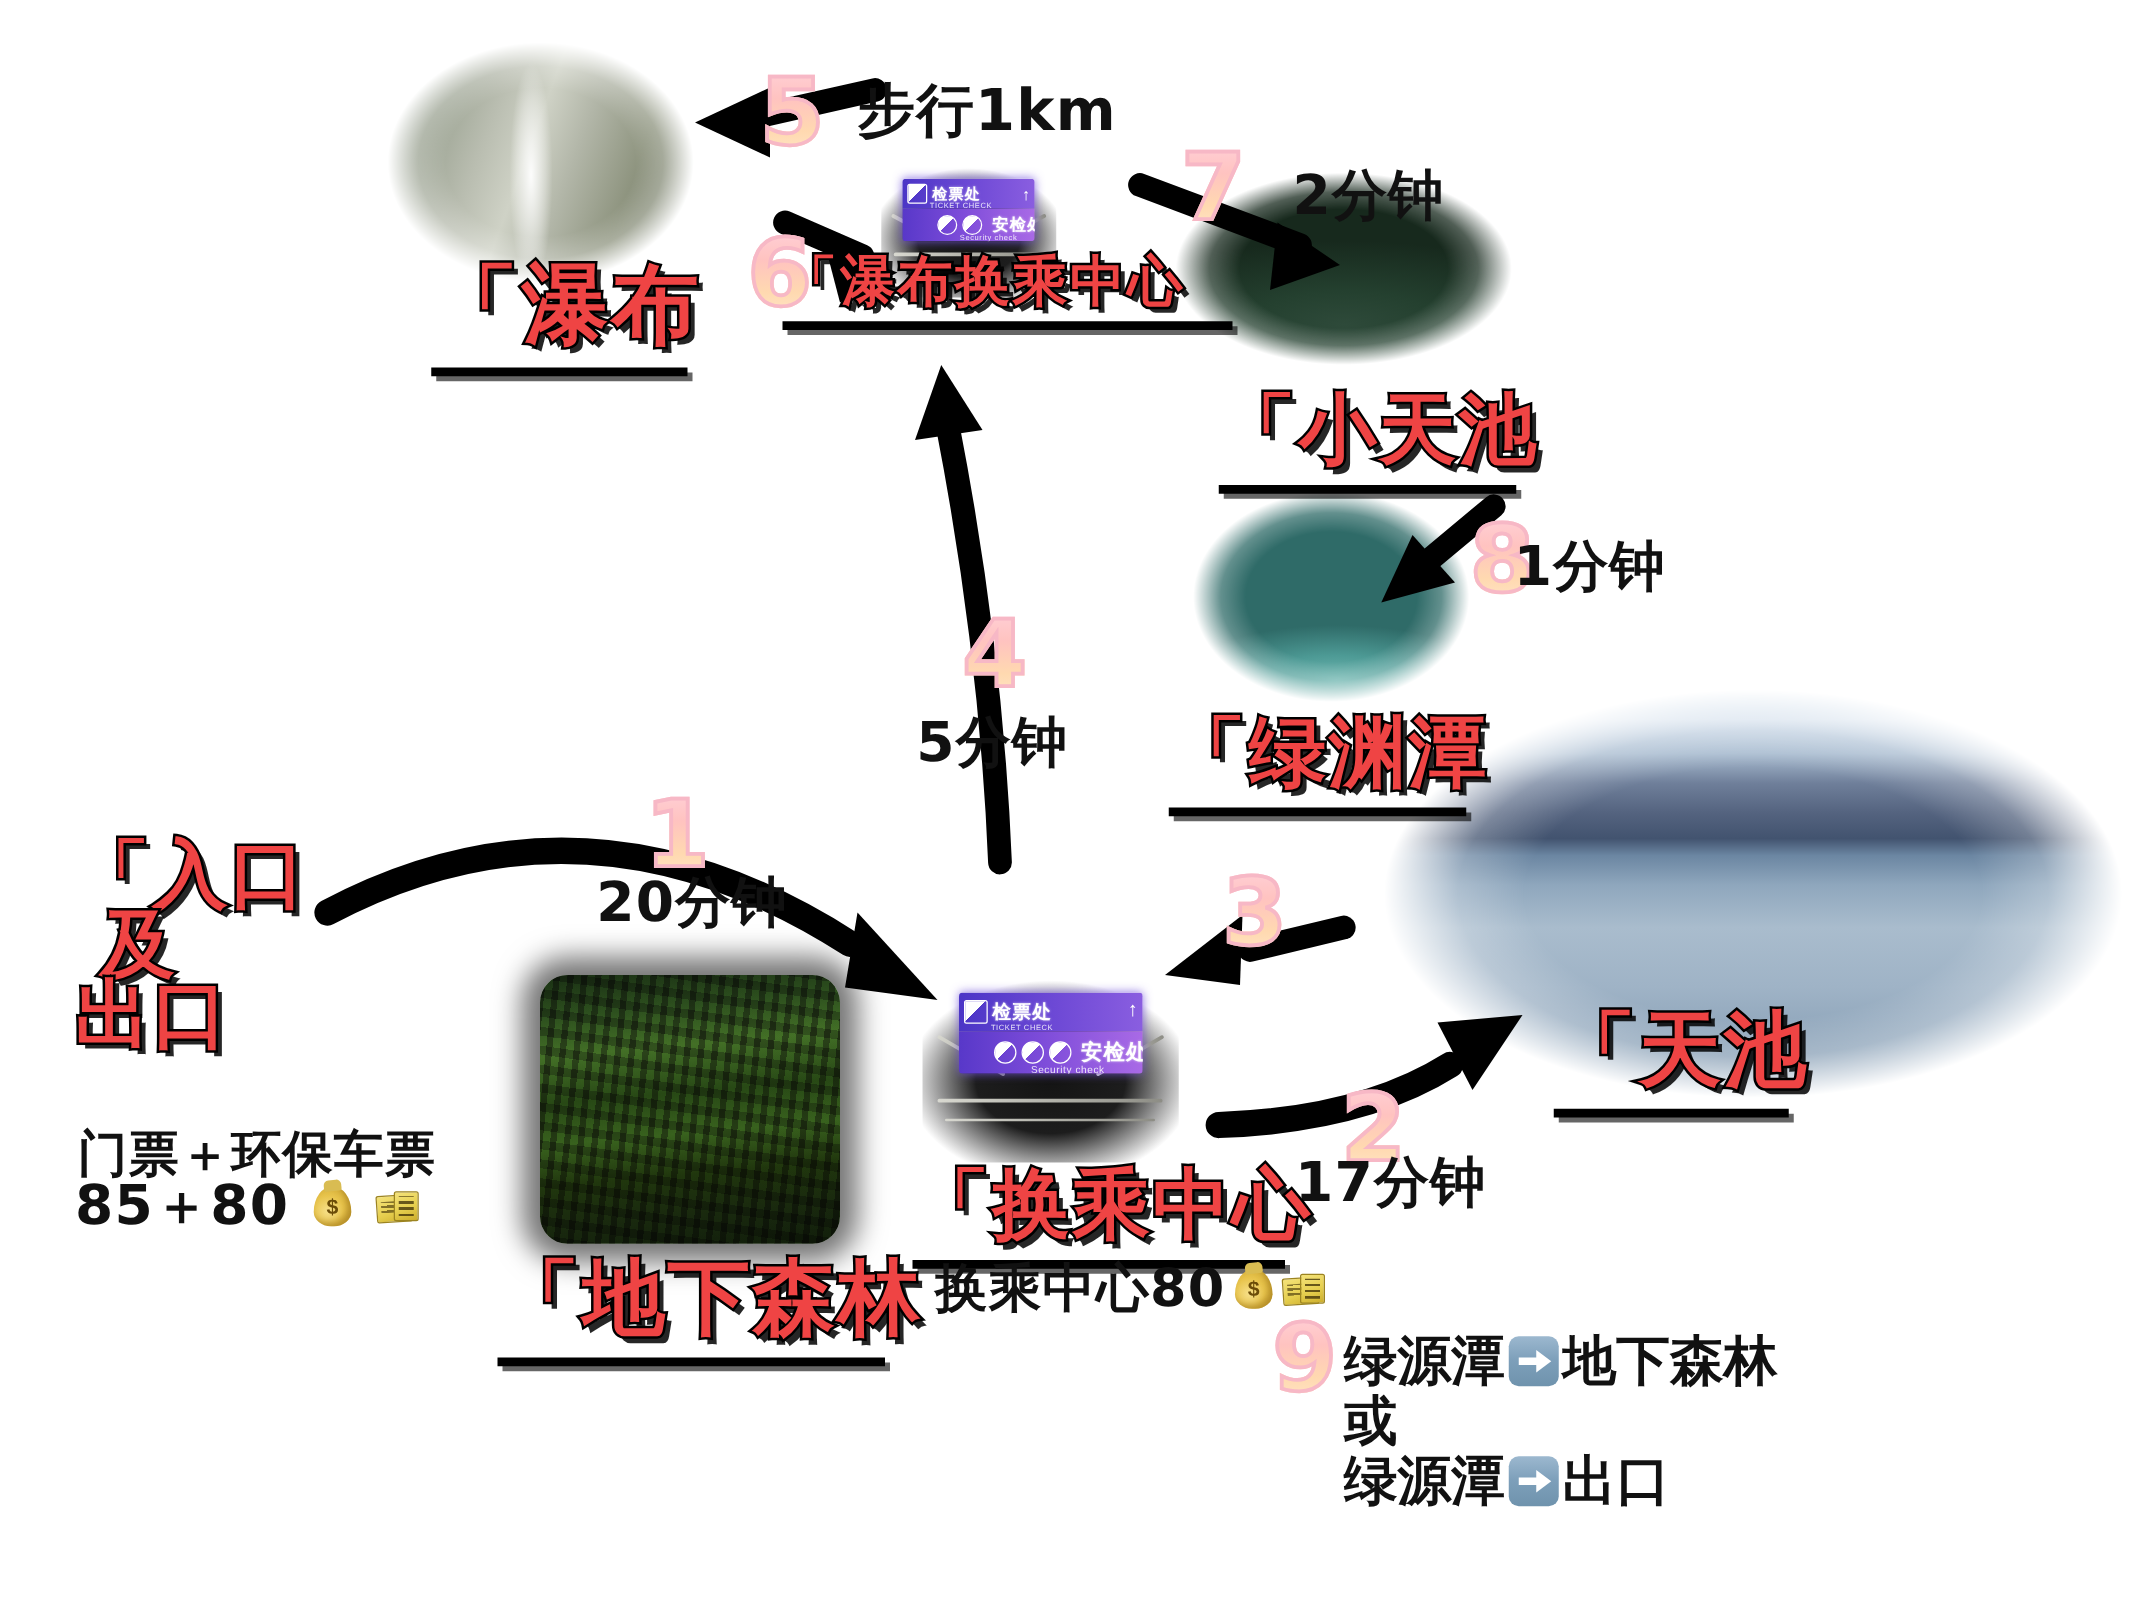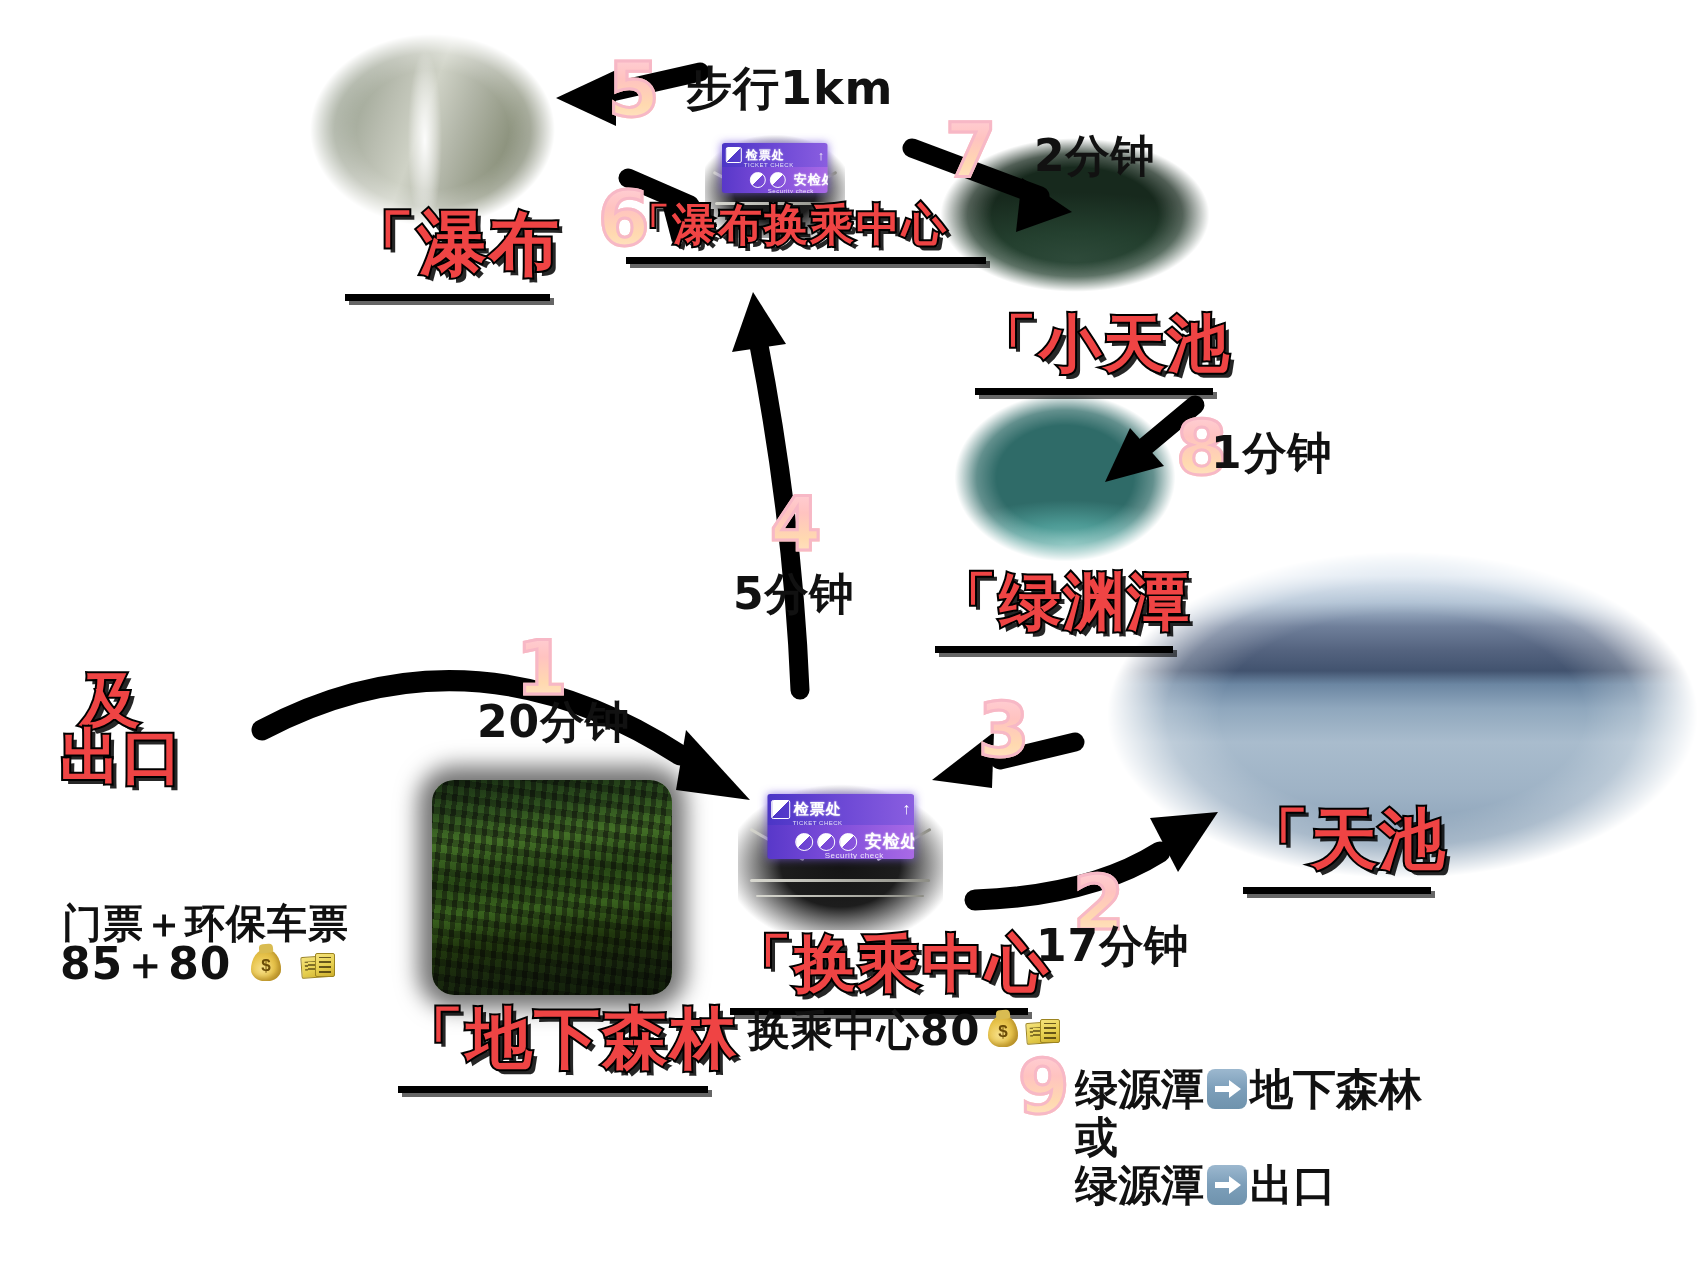--- a/index.html
+++ b/index.html
@@ -433,20 +433,21 @@
     <span>「地下森林</span>
     <span class="bar" style="width:310px;"></span>
   </div>
 
   <div class="place-label" style="left:730px; top:922px; font-size:62px;">
     <span>「换乘中心</span>
     <span class="bar" style="width:298px;"></span>
   </div>
 
   <div class="place-label" style="left:60px; top:672px; font-size:60px; line-height:56px;">
+    <div>「入口</div>
     <div style="margin-left:20px;">及</div>
     <div>出口</div>
   </div>
 
   <div class="black-text" style="left:62px; top:896px; font-size:40px;">门票＋环保车票</div>
 
   <div class="black-text" style="left:60px; top:935px; font-size:44px; display:flex; align-items:center; gap:20px;justify-content:flex-end;">
     <span>85＋80</span>
     <span class="emoji moneybag"></span>
     <span class="emoji tickets">

